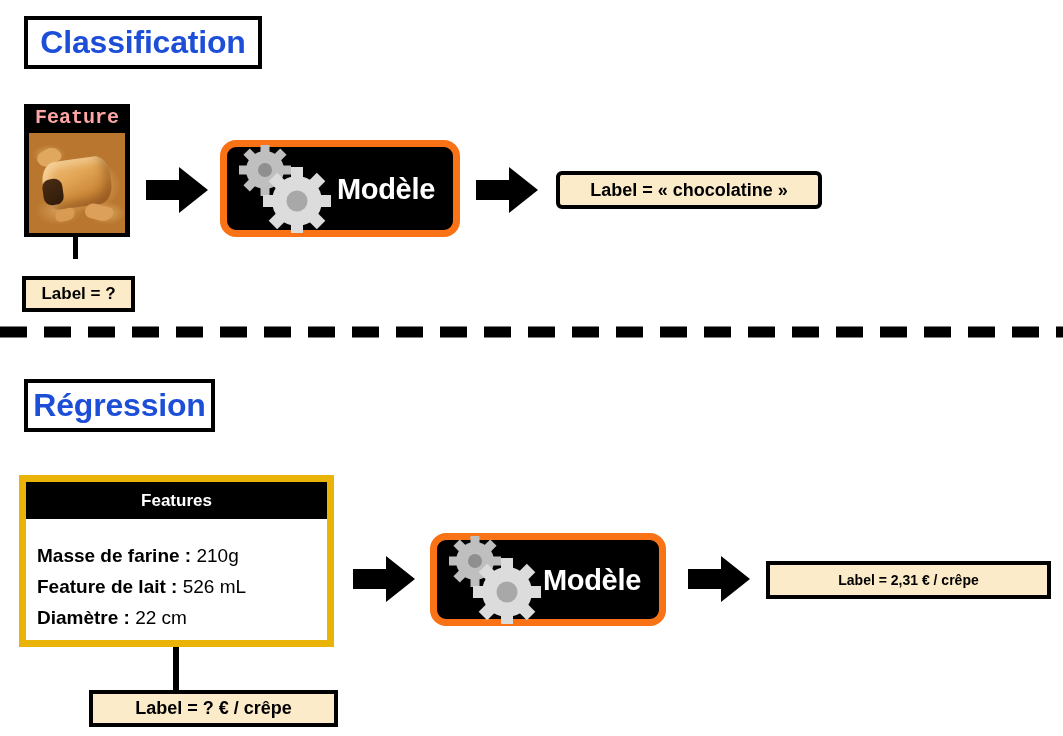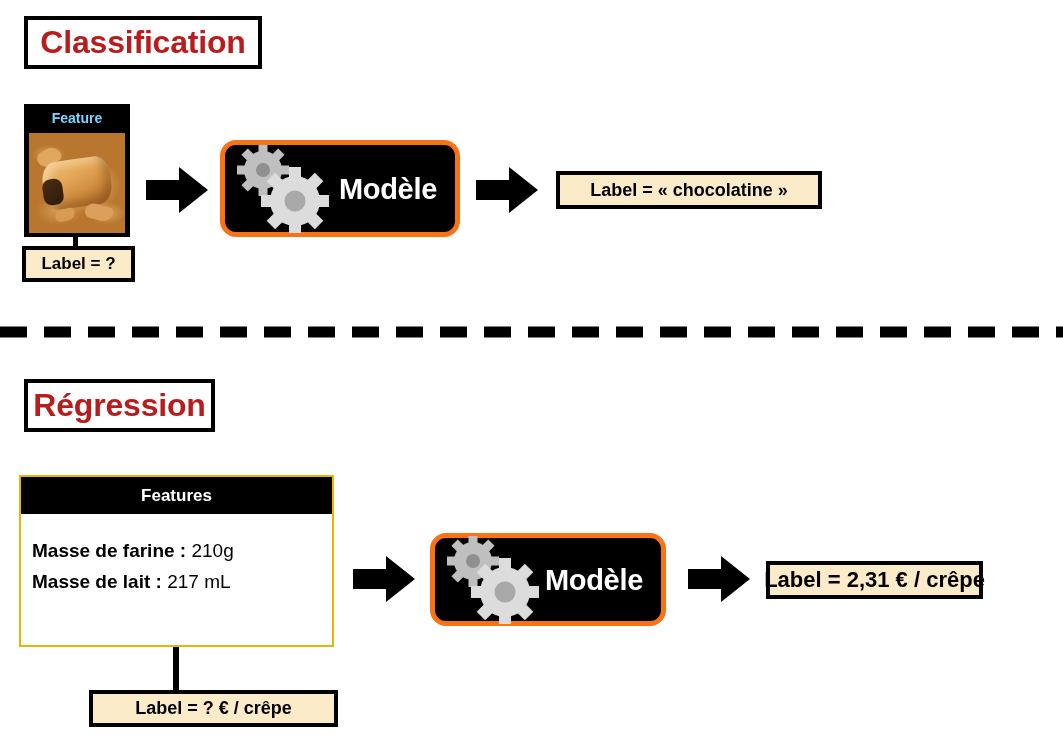--- a/index.html
+++ b/index.html
@@ -23,21 +23,21 @@
 
   
   .section-title {
     position: absolute;
     border: 4px solid #000000;
     background: #ffffff;
     display: flex;
     align-items: center;
     justify-content: center;
     font-weight: bold;
-    color: #b91c1c;
+    color: #1d4ed8;
     letter-spacing: -0.2px;
     box-sizing: border-box;
   }
   #classification-title {
     left: 24px; top: 16px;
     width: 238px; height: 53px;
     font-size: 32px;
   }
   #regression-title {
     left: 24px; top: 379px;
@@ -48,27 +48,28 @@
   
   #feature-card {
     position: absolute;
     left: 24px; top: 104px;
     width: 106px; height: 133px;
     background: #000000;
     box-sizing: border-box;
   }
   #feature-card .feature-header {
     height: 27px;
-    color: #7dd3fc;
-    font-size: 14px;
+    color: #fca5a5;
+    font-size: 20px;
     font-weight: bold;
     display: flex;
     align-items: center;
     justify-content: center;
     background: #000000;
+    font-family: Liberation Mono, monospace;
   }
   #feature-photo {
     position: absolute;
     left: 5px; top: 29px;
     width: 96px;
     height: 100px;
     background:
       radial-gradient(ellipse 34px 20px at 30px 78px, rgba(214,158,88,0.95) 0%, rgba(214,158,88,0) 70%),
       radial-gradient(ellipse 26px 16px at 78px 80px, rgba(222,170,96,0.9) 0%, rgba(222,170,96,0) 72%),
       radial-gradient(ellipse 22px 14px at 20px 22px, rgba(226,174,104,0.85) 0%, rgba(226,174,104,0) 75%),
@@ -142,46 +143,47 @@
     background: #fbebc9;
     display: flex;
     align-items: center;
     justify-content: center;
     font-weight: bold;
     color: #000000;
     box-sizing: border-box;
     white-space: nowrap;
   }
   #classification-input-label {
-    left: 22px; top: 246px;
+    left: 22px; top: 276px;
     width: 113px; height: 36px;
     font-size: 17px;
   }
   #classification-output-label {
     left: 556px; top: 171px;
     width: 266px; height: 38px;
     font-size: 18px;
+    border-radius: 6px;
   }
   #regression-output-label {
     left: 766px; top: 561px;
-    width: 217px; height: 38px;
-    font-size: 22px;
+    width: 285px; height: 38px;
+    font-size: 14px;
   }
   #regression-input-label {
     left: 51px; top: 690px;
     width: 249px; height: 37px;
     font-size: 18px;
     margin-left: 38px;
   }
 
   
   .model-box {
     position: absolute;
     background: #000000;
-    border: 5px solid #f97316;
+    border: 7px solid #f97316;
     border-radius: 16px;
     box-sizing: border-box;
   }
   #classification-model {
     left: 220px; top: 140px;
     width: 240px; height: 97px;
   }
   #regression-model {
     left: 430px; top: 533px;
     width: 236px; height: 93px;
@@ -203,21 +205,21 @@
     transform: translateY(-50%);
     width: 104px;
     height: 88px;
   }
 
   
   #features-table {
     position: absolute;
     left: 19px; top: 475px;
     width: 315px; height: 172px;
-    border: 2px solid #eab308;
+    border: 7px solid #eab308;
     background: #ffffff;
     box-sizing: border-box;
   }
   #features-table .features-header {
     height: 37px;
     background: #000000;
     color: #ffffff;
     font-weight: bold;
     font-size: 17px;
     display: flex;
@@ -327,22 +329,26 @@
   <div class="section-title" id="regression-title">Régression</div>
 
   <div id="features-table">
     <div class="features-header">Features</div>
     <div class="features-body">
       <div class="feature-row">
         <span class="feature-key">Masse de farine :</span>
         <span class="feature-val">210g</span>
       </div>
       <div class="feature-row">
-        <span class="feature-key">Masse de lait :</span>
-        <span class="feature-val">217 mL</span>
+        <span class="feature-key">Feature de lait :</span>
+        <span class="feature-val">526 mL</span>
+      </div>
+      <div class="feature-row">
+        <span class="feature-key">Diamètre :</span>
+        <span class="feature-val">22 cm</span>
       </div>
     </div>
   </div>
 
   <div class="connector" id="regression-connector"></div>
 
   <div class="label-chip" id="regression-input-label">Label = ? € / crêpe</div>
 
   <svg class="arrow" id="regression-arrow-1" viewBox="0 0 62 46">
     <polygon points="0,13 33,13 33,0 62,23 33,46 33,33 0,33" fill="#000000"></polygon>

